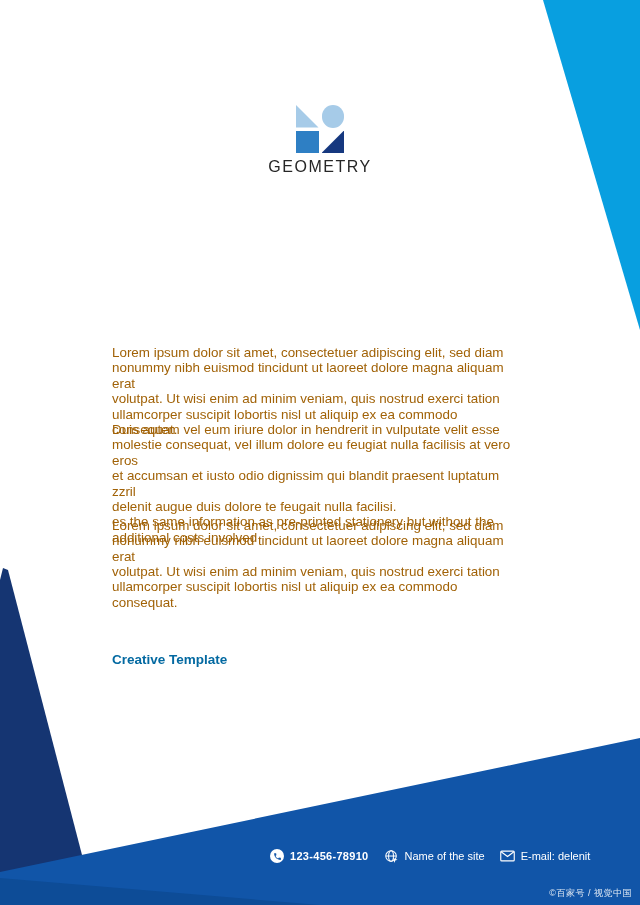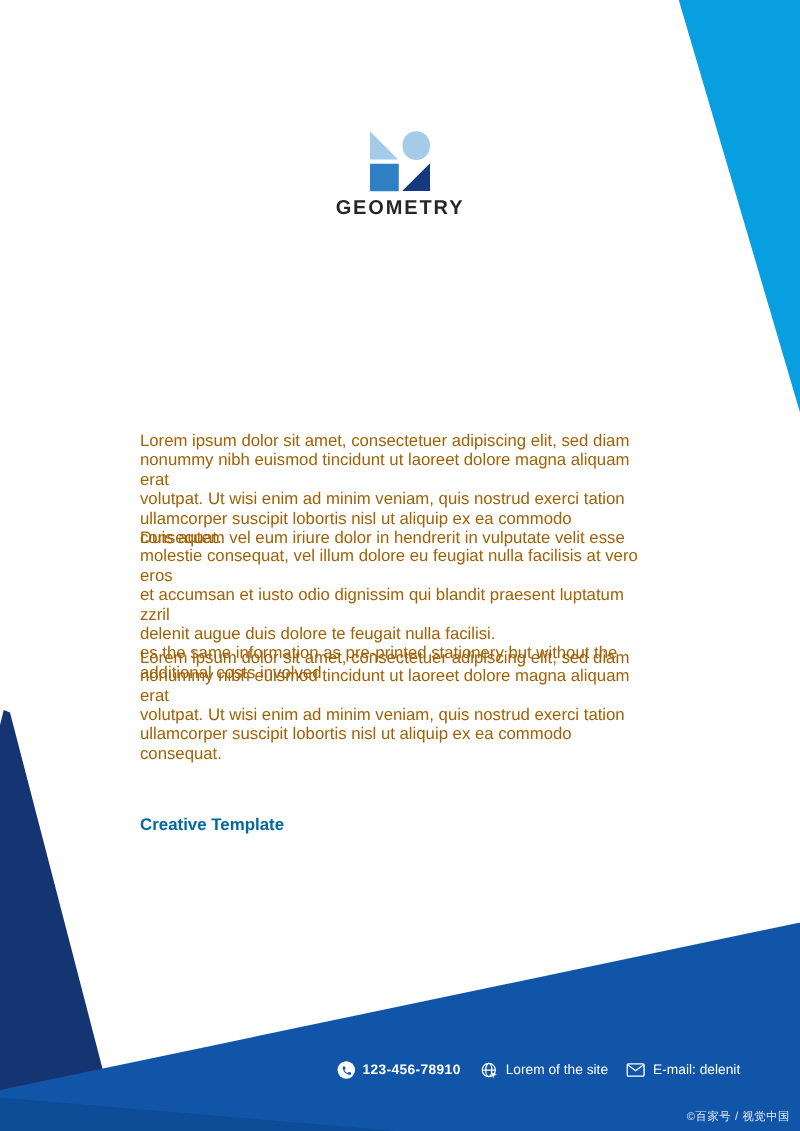--- a/index.html
+++ b/index.html
@@ -38,21 +38,21 @@
   .logo-mark {
     width:48px; height:48px; margin:0 auto;
     display:grid; grid-template-columns:1fr 1fr; grid-template-rows:1fr 1fr; gap:3px;
   }
   .logo-cell { width:100%; height:100%; }
   .cell-tri-tl { background:var(--logo-light,#a6cbe8); clip-path:polygon(0 0, 100% 100%, 0 100%); }
   .cell-circle { background:var(--logo-light,#a6cbe8); border-radius:50%; }
   .cell-square { background:var(--logo-mid,#2e7fc4); }
   .cell-tri-br { background:var(--logo-dark,#16387f); clip-path:polygon(100% 0, 100% 100%, 0 100%); }
   .logo-name {
-    margin-top:5px; font-size:16px; font-weight:bold; letter-spacing:1.5px;
+    margin-top:5px; font-size:16px; font-weight:normal; letter-spacing:1.5px;
     color:#262626;
   }
   .logo-tagline {
     margin-top:1px; font-size:7.5px; font-weight:bold; letter-spacing:2px;
     color:#3a3a3a;
   }
 
   
   .letter { position:absolute; left:112px; width:404px; color:#a16207; }
   .letter-heading {
@@ -132,21 +132,21 @@
     </div>
     <div class="contact-item">
       <span class="icon-wrap">
         <svg width="15" height="15" viewBox="0 0 16 16" fill="none" stroke="#ffffff" stroke-width="1.1">
           <circle cx="7.5" cy="7.5" r="5.6"></circle>
           <ellipse cx="7.5" cy="7.5" rx="2.6" ry="5.6"></ellipse>
           <line x1="1.9" y1="7.5" x2="13.1" y2="7.5"></line>
           <polygon points="9.5,9.5 14.5,11.5 12,12.2 11.3,14.8" fill="#ffffff" stroke="none"></polygon>
         </svg>
       </span>
-      <span class="label">Lorem of the site</span>
+      <span class="label">Name of the site</span>
     </div>
     <div class="contact-item">
       <span class="icon-wrap">
         <svg width="15" height="12" viewBox="0 0 16 12" fill="none" stroke="#ffffff" stroke-width="1.2">
           <rect x="0.8" y="0.8" width="14.4" height="10.4" rx="1"></rect>
           <polyline points="1.2,1.5 8,6.6 14.8,1.5"></polyline>
         </svg>
       </span>
       <span class="label">E-mail: delenit</span>
     </div>

